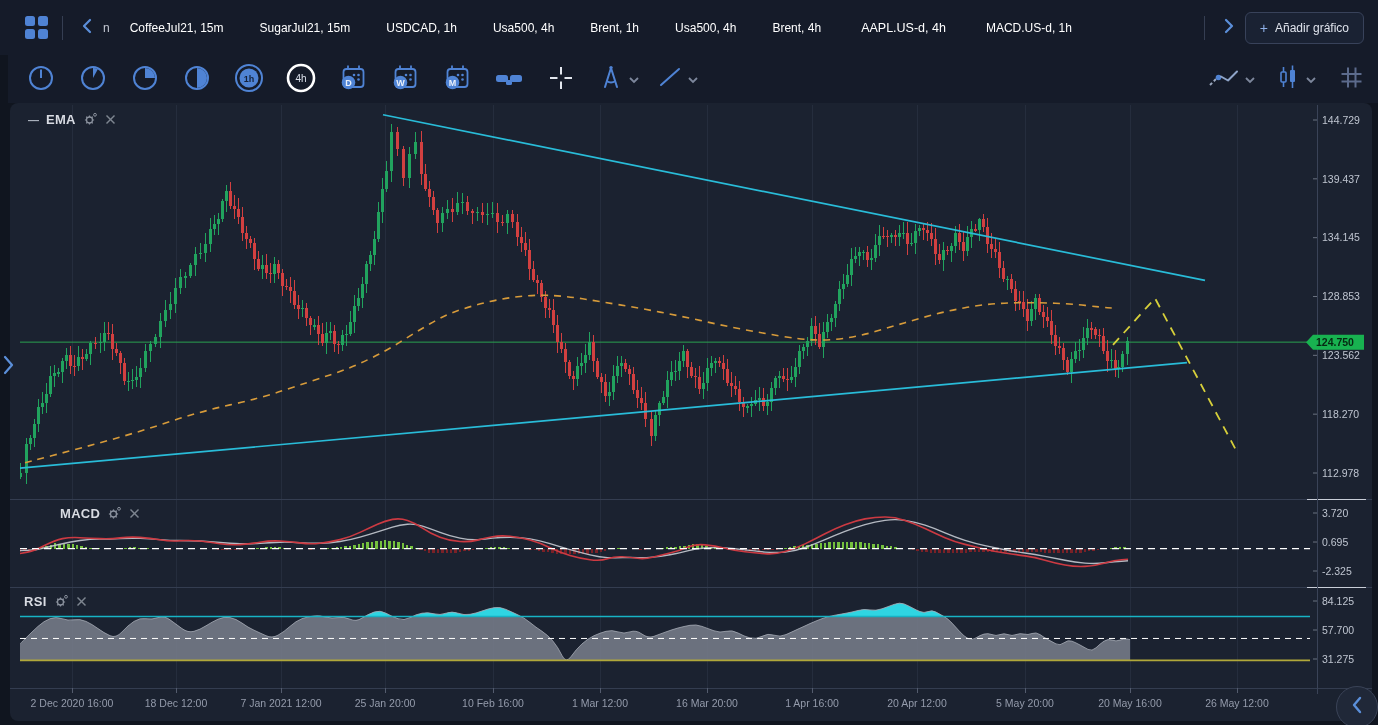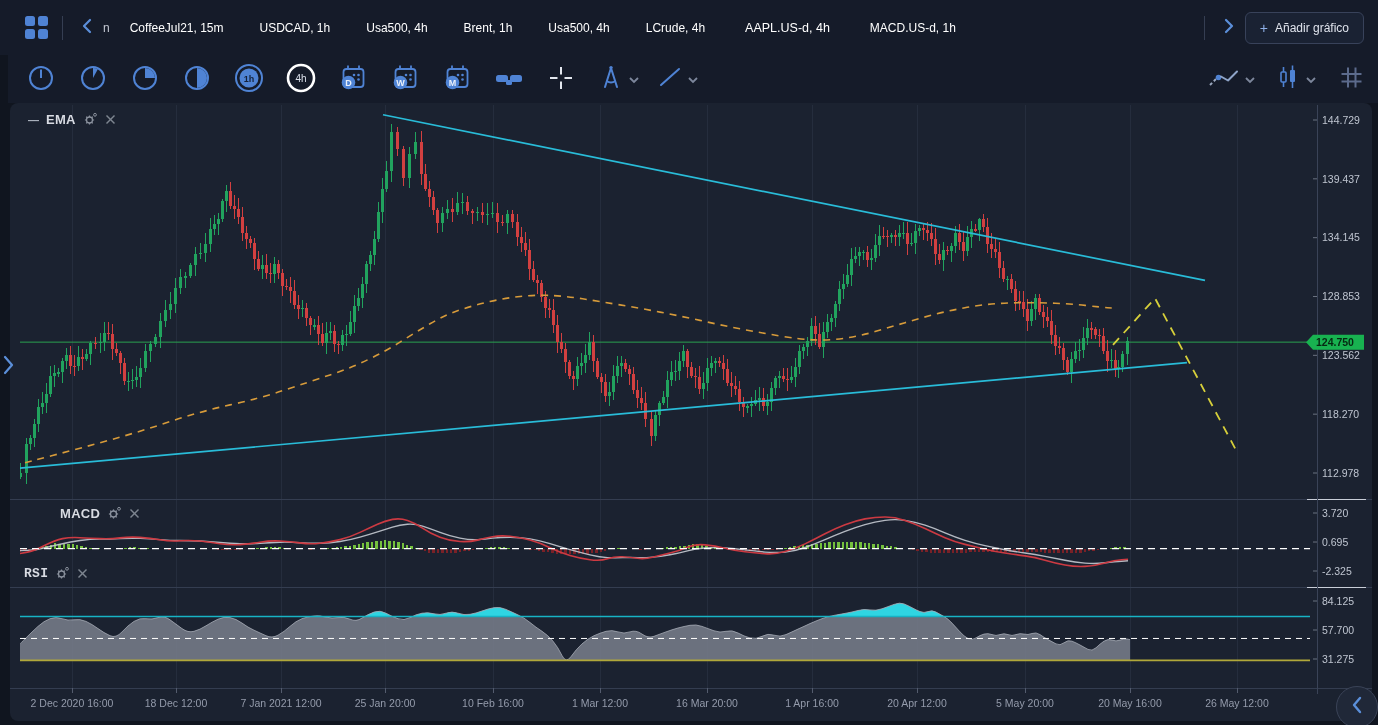--- a/index.html
+++ b/index.html
@@ -68,25 +68,26 @@
     <button class="nav-chevron">
       <span>
         <svg width="12" height="16" viewBox="0 0 12 16">
             <polyline points="9,2 3,8 9,14" fill="none" stroke="#5b8fd9" stroke-width="2.2" stroke-linecap="round" stroke-linejoin="round"></polyline>
           </svg>
       </span>
     </button>
     <span class="partial">n</span>
     <nav class="tabs">
         <div class="tab">CoffeeJul21, 15m</div>
+        <div class="tab">SugarJul21, 15m</div>
         <div class="tab">USDCAD, 1h</div>
         <div class="tab">Usa500, 4h</div>
         <div class="tab">Brent, 1h</div>
         <div class="tab">Usa500, 4h</div>
-        <div class="tab">LCrude, 4h</div>
+        <div class="tab">Brent, 4h</div>
         <div class="tab active">AAPL.US-d, 4h</div>
         <div class="tab">MACD.US-d, 1h</div>
       </nav>
     <div class="vsep"></div>
     <button class="nav-chevron">
       <span>
         <svg width="12" height="16" viewBox="0 0 12 16">
             <polyline points="3,2 9,8 3,14" fill="none" stroke="#5b8fd9" stroke-width="2.2" stroke-linecap="round" stroke-linejoin="round"></polyline>
           </svg>
       </span>
@@ -1167,21 +1168,21 @@
           </svg>
         </span>
       <span class="ic">
           <svg width="11" height="11" viewBox="0 0 11 11">
             <line x1="1.5" y1="1.5" x2="9.5" y2="9.5" stroke="#7e8590" stroke-width="1.5"></line>
             <line x1="9.5" y1="1.5" x2="1.5" y2="9.5" stroke="#7e8590" stroke-width="1.5"></line>
           </svg>
         </span>
     </div>
 
-    <div class="legend" style="left:14px;top:463px;font-family:Liberation Mono, monospace;">
+    <div class="legend" style="left:14px;top:491px;">
       <span class="lname">RSI</span>
       <span class="ic">
           <svg width="15" height="15" viewBox="0 0 15 15">
             <circle cx="6.5" cy="8" r="3" fill="none" stroke="#8a919d" stroke-width="1.3"></circle>
             <g stroke="#8a919d" stroke-width="1.2">
               <line x1="6.5" y1="3.4" x2="6.5" y2="4.9"></line>
               <line x1="6.5" y1="11.1" x2="6.5" y2="12.6"></line>
               <line x1="1.9" y1="8" x2="3.4" y2="8"></line>
               <line x1="9.6" y1="8" x2="11.1" y2="8"></line>
               <line x1="3.2" y1="4.7" x2="4.3" y2="5.8"></line>

